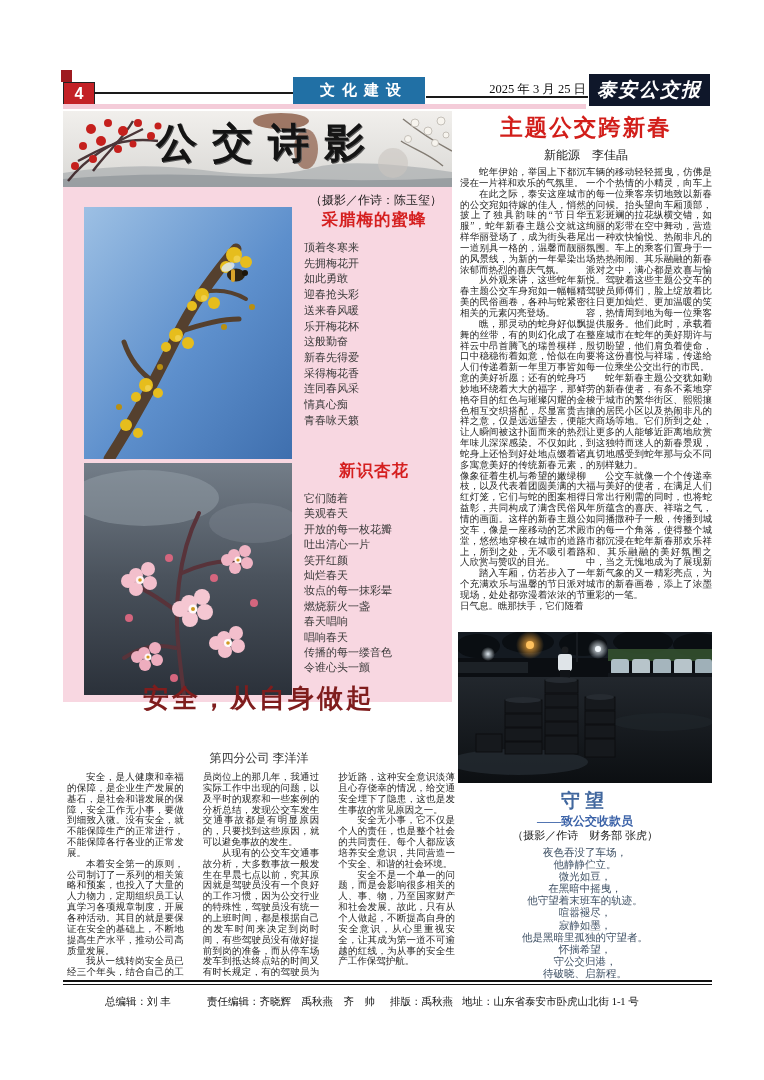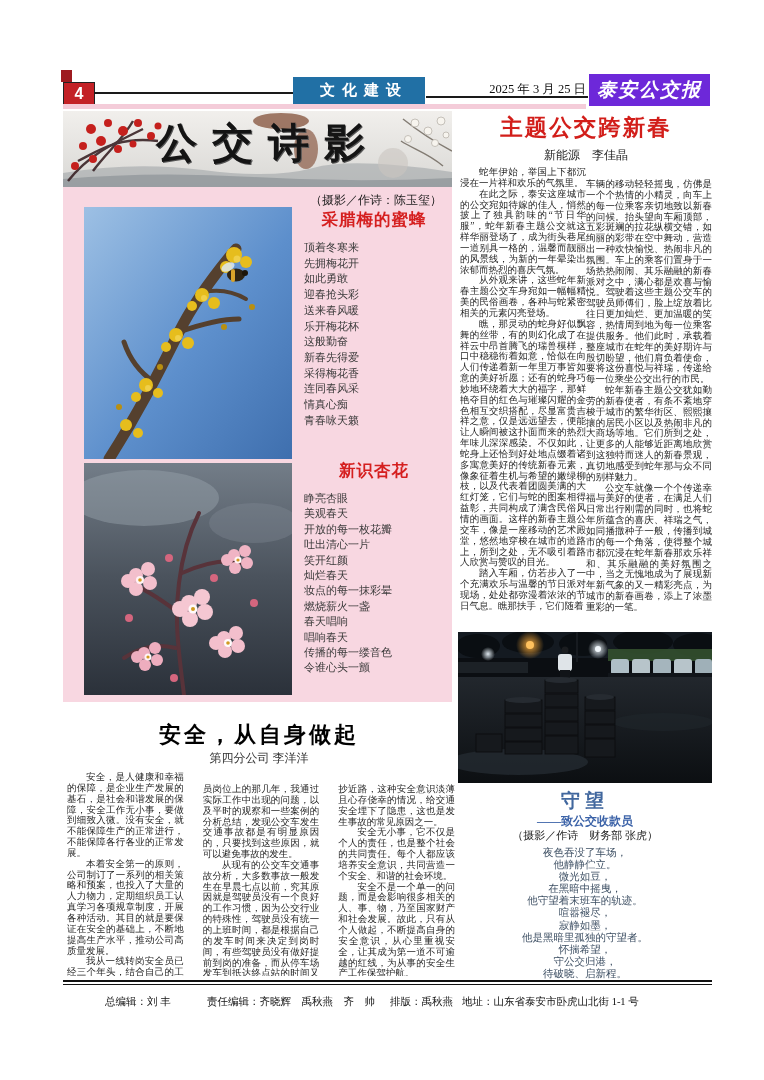--- a/index.html
+++ b/index.html
@@ -12,21 +12,21 @@
   .page-num{left:63px;top:82px;width:30px;height:21px;background:#c32126;color:#fff;
             font-family:"Liberation Sans",sans-serif;font-weight:bold;font-size:16px;
             display:flex;align-items:center;justify-content:center;border:1px solid #222;}
   .hline-left{left:94px;top:92px;width:199px;height:2px;background:#1a1a1a;}
   .hline-right{left:426px;top:96px;width:162px;height:2px;background:#1a1a1a;}
   .section-box{left:293px;top:77px;width:132px;height:27px;background:#2170a5;color:#fff;
                font-family:"Liberation Sans",sans-serif;font-weight:bold;font-size:15px;
                letter-spacing:7px;display:flex;align-items:center;justify-content:center;
                padding-left:10px;box-sizing:border-box;}
   .date{left:456px;top:81px;width:130px;text-align:right;font-size:12.5px;color:#111;}
-  .masthead{left:589px;top:74px;width:121px;height:32px;background:#6d28d9;color:#fff;
+  .masthead{left:589px;top:74px;width:121px;height:32px;background:#0f172a;color:#fff;
             font-style:italic;font-weight:bold;font-size:19px;letter-spacing:2px;
             display:flex;align-items:center;justify-content:center;}
   .pink-strip{left:63px;top:104px;width:523px;height:5px;background:#f4ccd9;}
 
   
   .poetry{left:63px;top:111px;width:389px;height:591px;background:#f8d7e1;}
   .banner{left:0;top:0;width:389px;height:76px;}
   .banner-title{left:70px;top:12px;width:270px;text-align:center;font-size:41px;font-weight:bold;
                 color:#141414;letter-spacing:15px;line-height:1;white-space:nowrap;
                 text-shadow:1px 1px 0 #555;}
@@ -34,27 +34,27 @@
   .photo1{left:21px;top:96px;}
   .photo2{left:21px;top:352px;}
   .poem{width:150px;}
   .poem1{left:236px;top:98px;}
   .poem2{left:236px;top:349px;}
   .poem-title{text-align:center;font-size:16.5px;font-weight:bold;color:#d51f1f;letter-spacing:1px;}
   .poem-lines{margin-top:9px;padding-left:5px;font-size:11px;line-height:15.7px;color:#3a3a3a;}
   .poem2 .poem-lines{line-height:15.4px;}
 
   
-  .s-title{left:63px;top:720px;width:392px;text-align:center;font-size:22px;font-weight:bold;
-           color:#000000;letter-spacing:3px;}
+  .s-title{left:63px;top:681px;width:392px;text-align:center;font-size:26px;font-weight:bold;
+           color:#7f1d1d;letter-spacing:3px;}
   .s-byline{left:63px;top:750px;width:392px;text-align:center;font-size:12px;color:#333;}
   .s-cols{left:67px;top:772px;width:388px;height:204px;display:flex;gap:19px;}
   .col{flex:1;font-size:9.5px;line-height:10.85px;text-align:justify;color:#1f1f1f;overflow:hidden;}
   .col p{margin:0;text-indent:2em;}
-  .col p.cont{text-indent:0;margin-top:12px;}
+  .col p.cont{text-indent:0;}
 
   
   .r-title{left:460px;top:112px;width:252px;text-align:center;font-size:22.5px;font-weight:bold;
            color:#d21e1a;letter-spacing:2px;}
   .r-byline{left:460px;top:147px;width:252px;text-align:center;font-size:12px;color:#222;}
   .r-cols{left:460px;top:167px;width:252px;height:463px;display:flex;}
   .photo3{left:458px;top:632px;}
 
   
   .w-title{left:458px;top:788px;width:254px;text-align:center;font-size:19px;font-weight:bold;
@@ -272,21 +272,21 @@
             <circle cx="90" cy="215" r="4"></circle>
             <circle cx="170" cy="140" r="4"></circle>
             <circle cx="45" cy="155" r="4"></circle>
           </g>
       </g>
     </svg>
 
     <div class="abs poem poem2">
       <div class="poem-title">新识杏花</div>
       <div class="poem-lines">
-        <div>睁亮杏眼</div>
+        <div>它们随着</div>
         <div>美观春天</div>
         <div>开放的每一枚花瓣</div>
         <div>吐出清心一片</div>
         <div>笑开红颜</div>
         <div>灿烂春天</div>
         <div>妆点的每一抹彩晕</div>
         <div>燃烧薪火一盏</div>
         <div>春天唱响</div>
         <div>唱响春天</div>
         <div>传播的每一缕音色</div>

